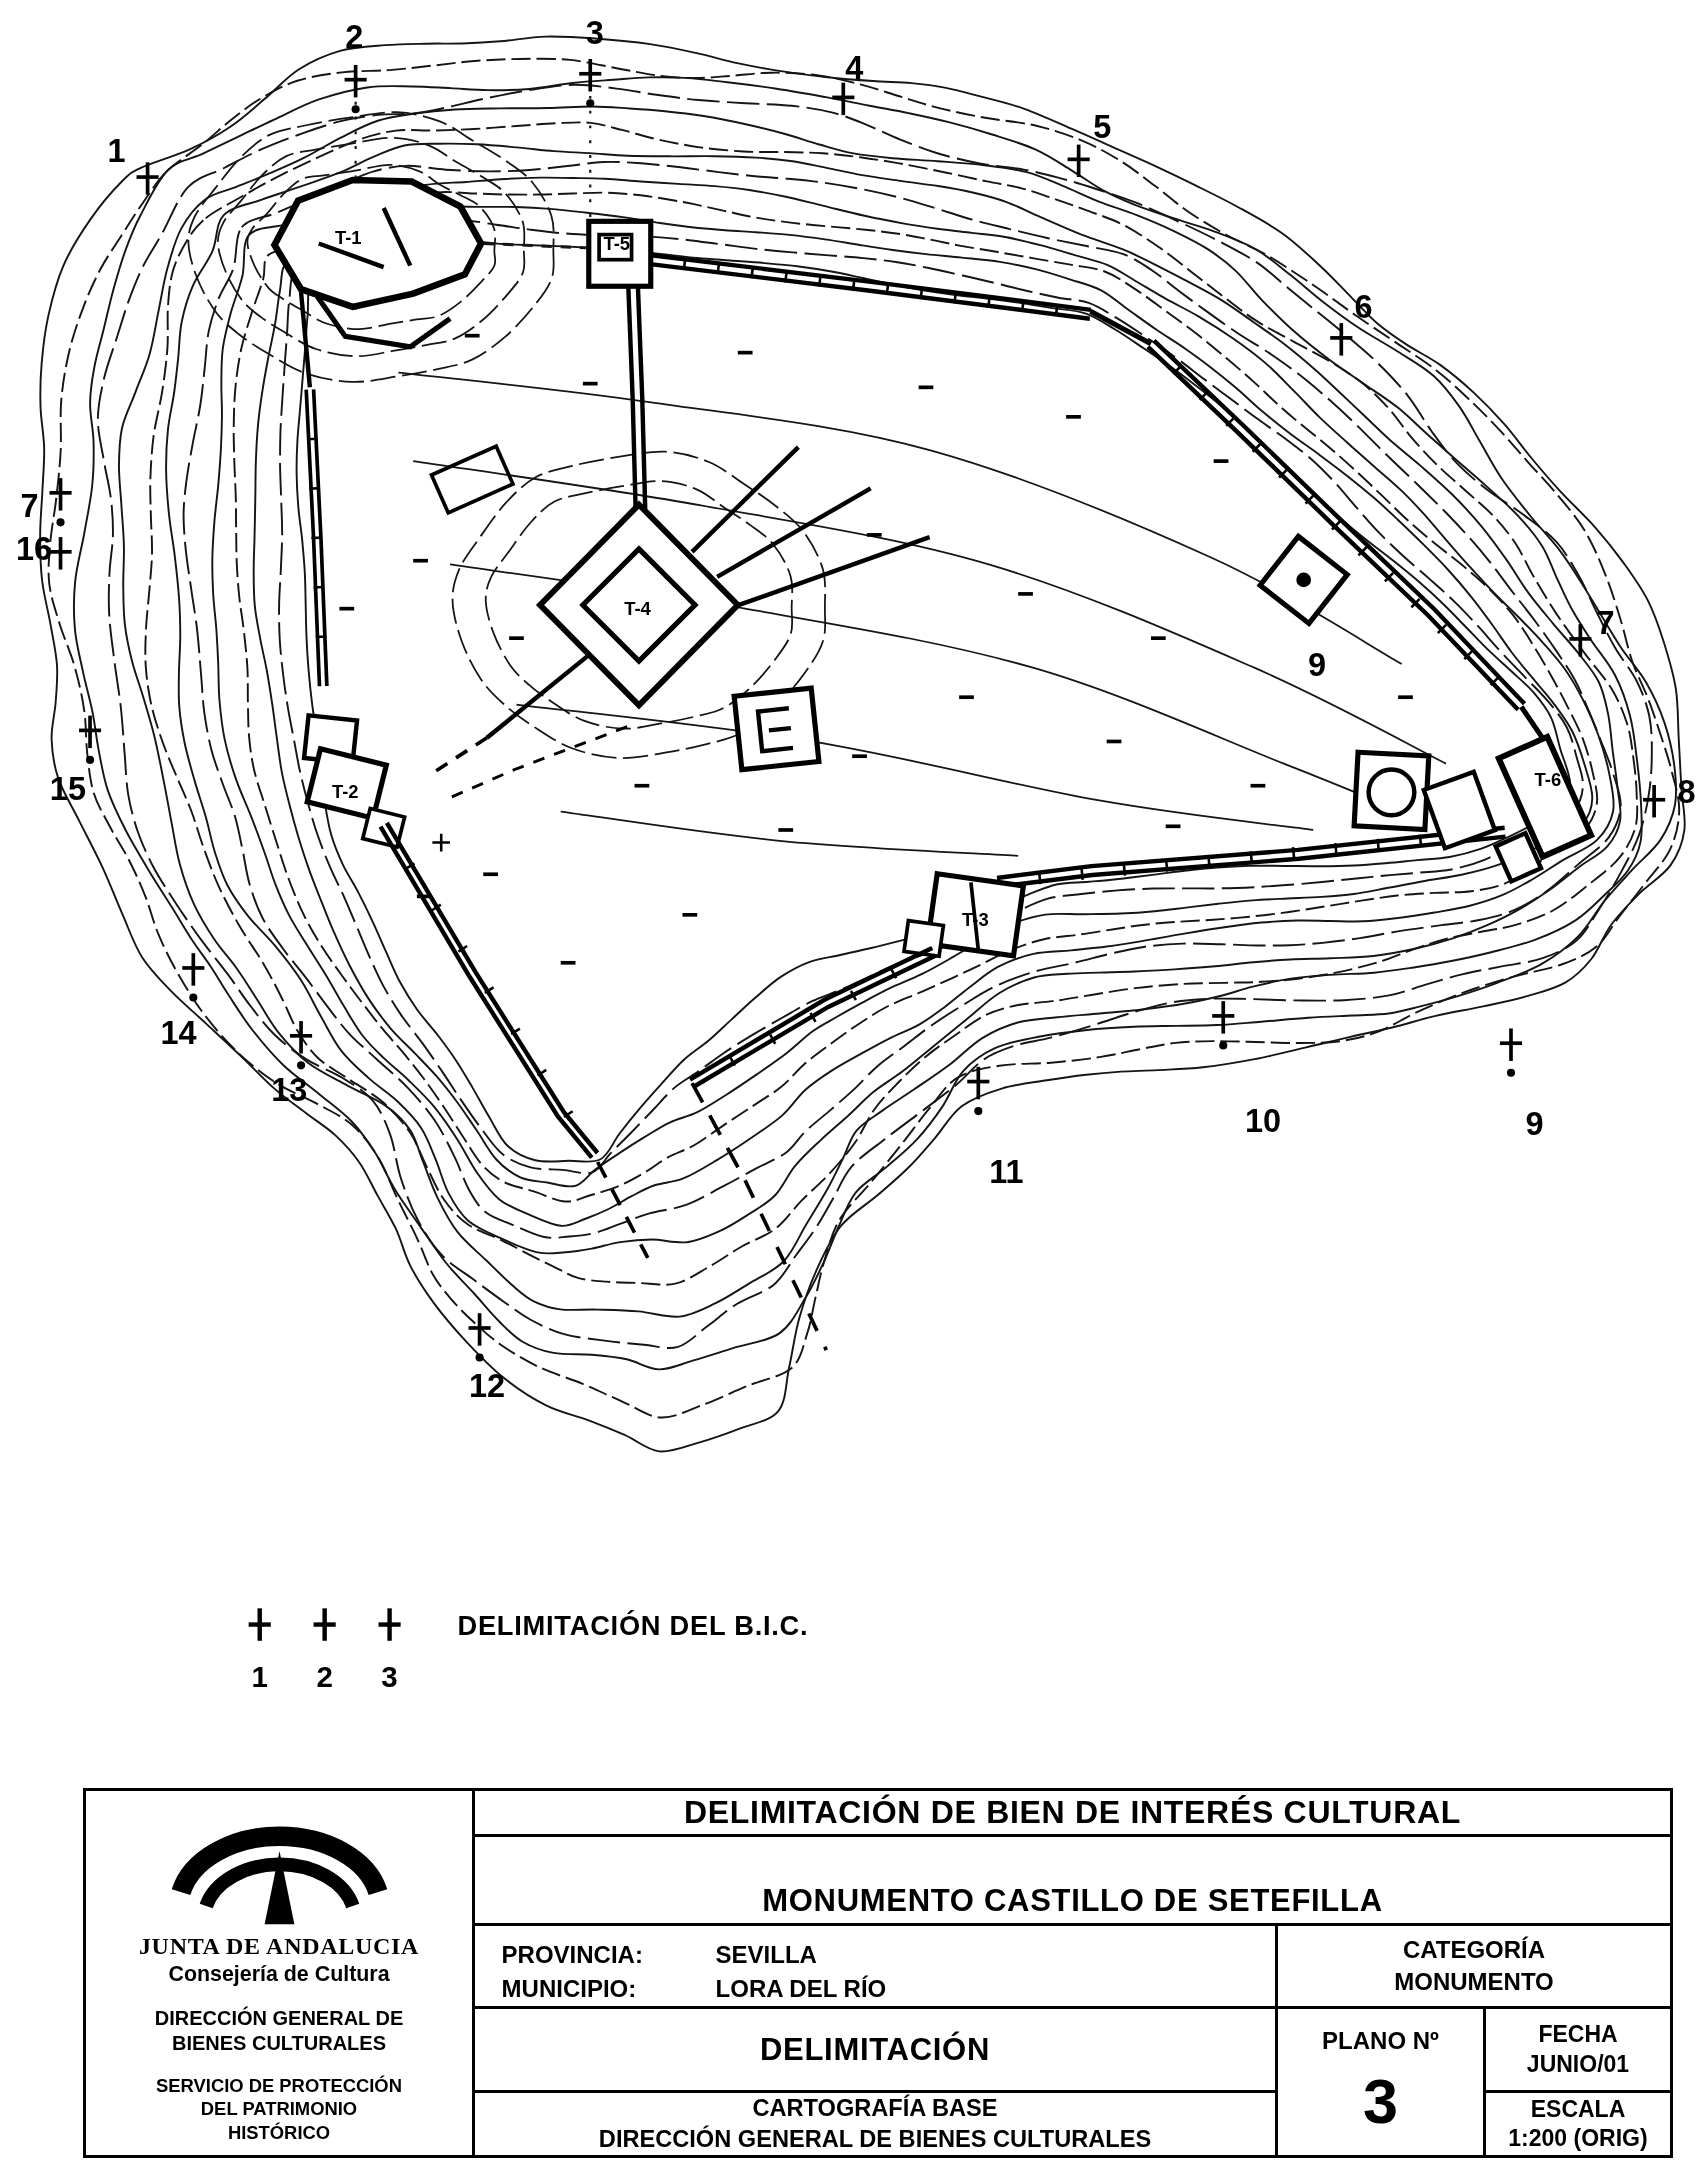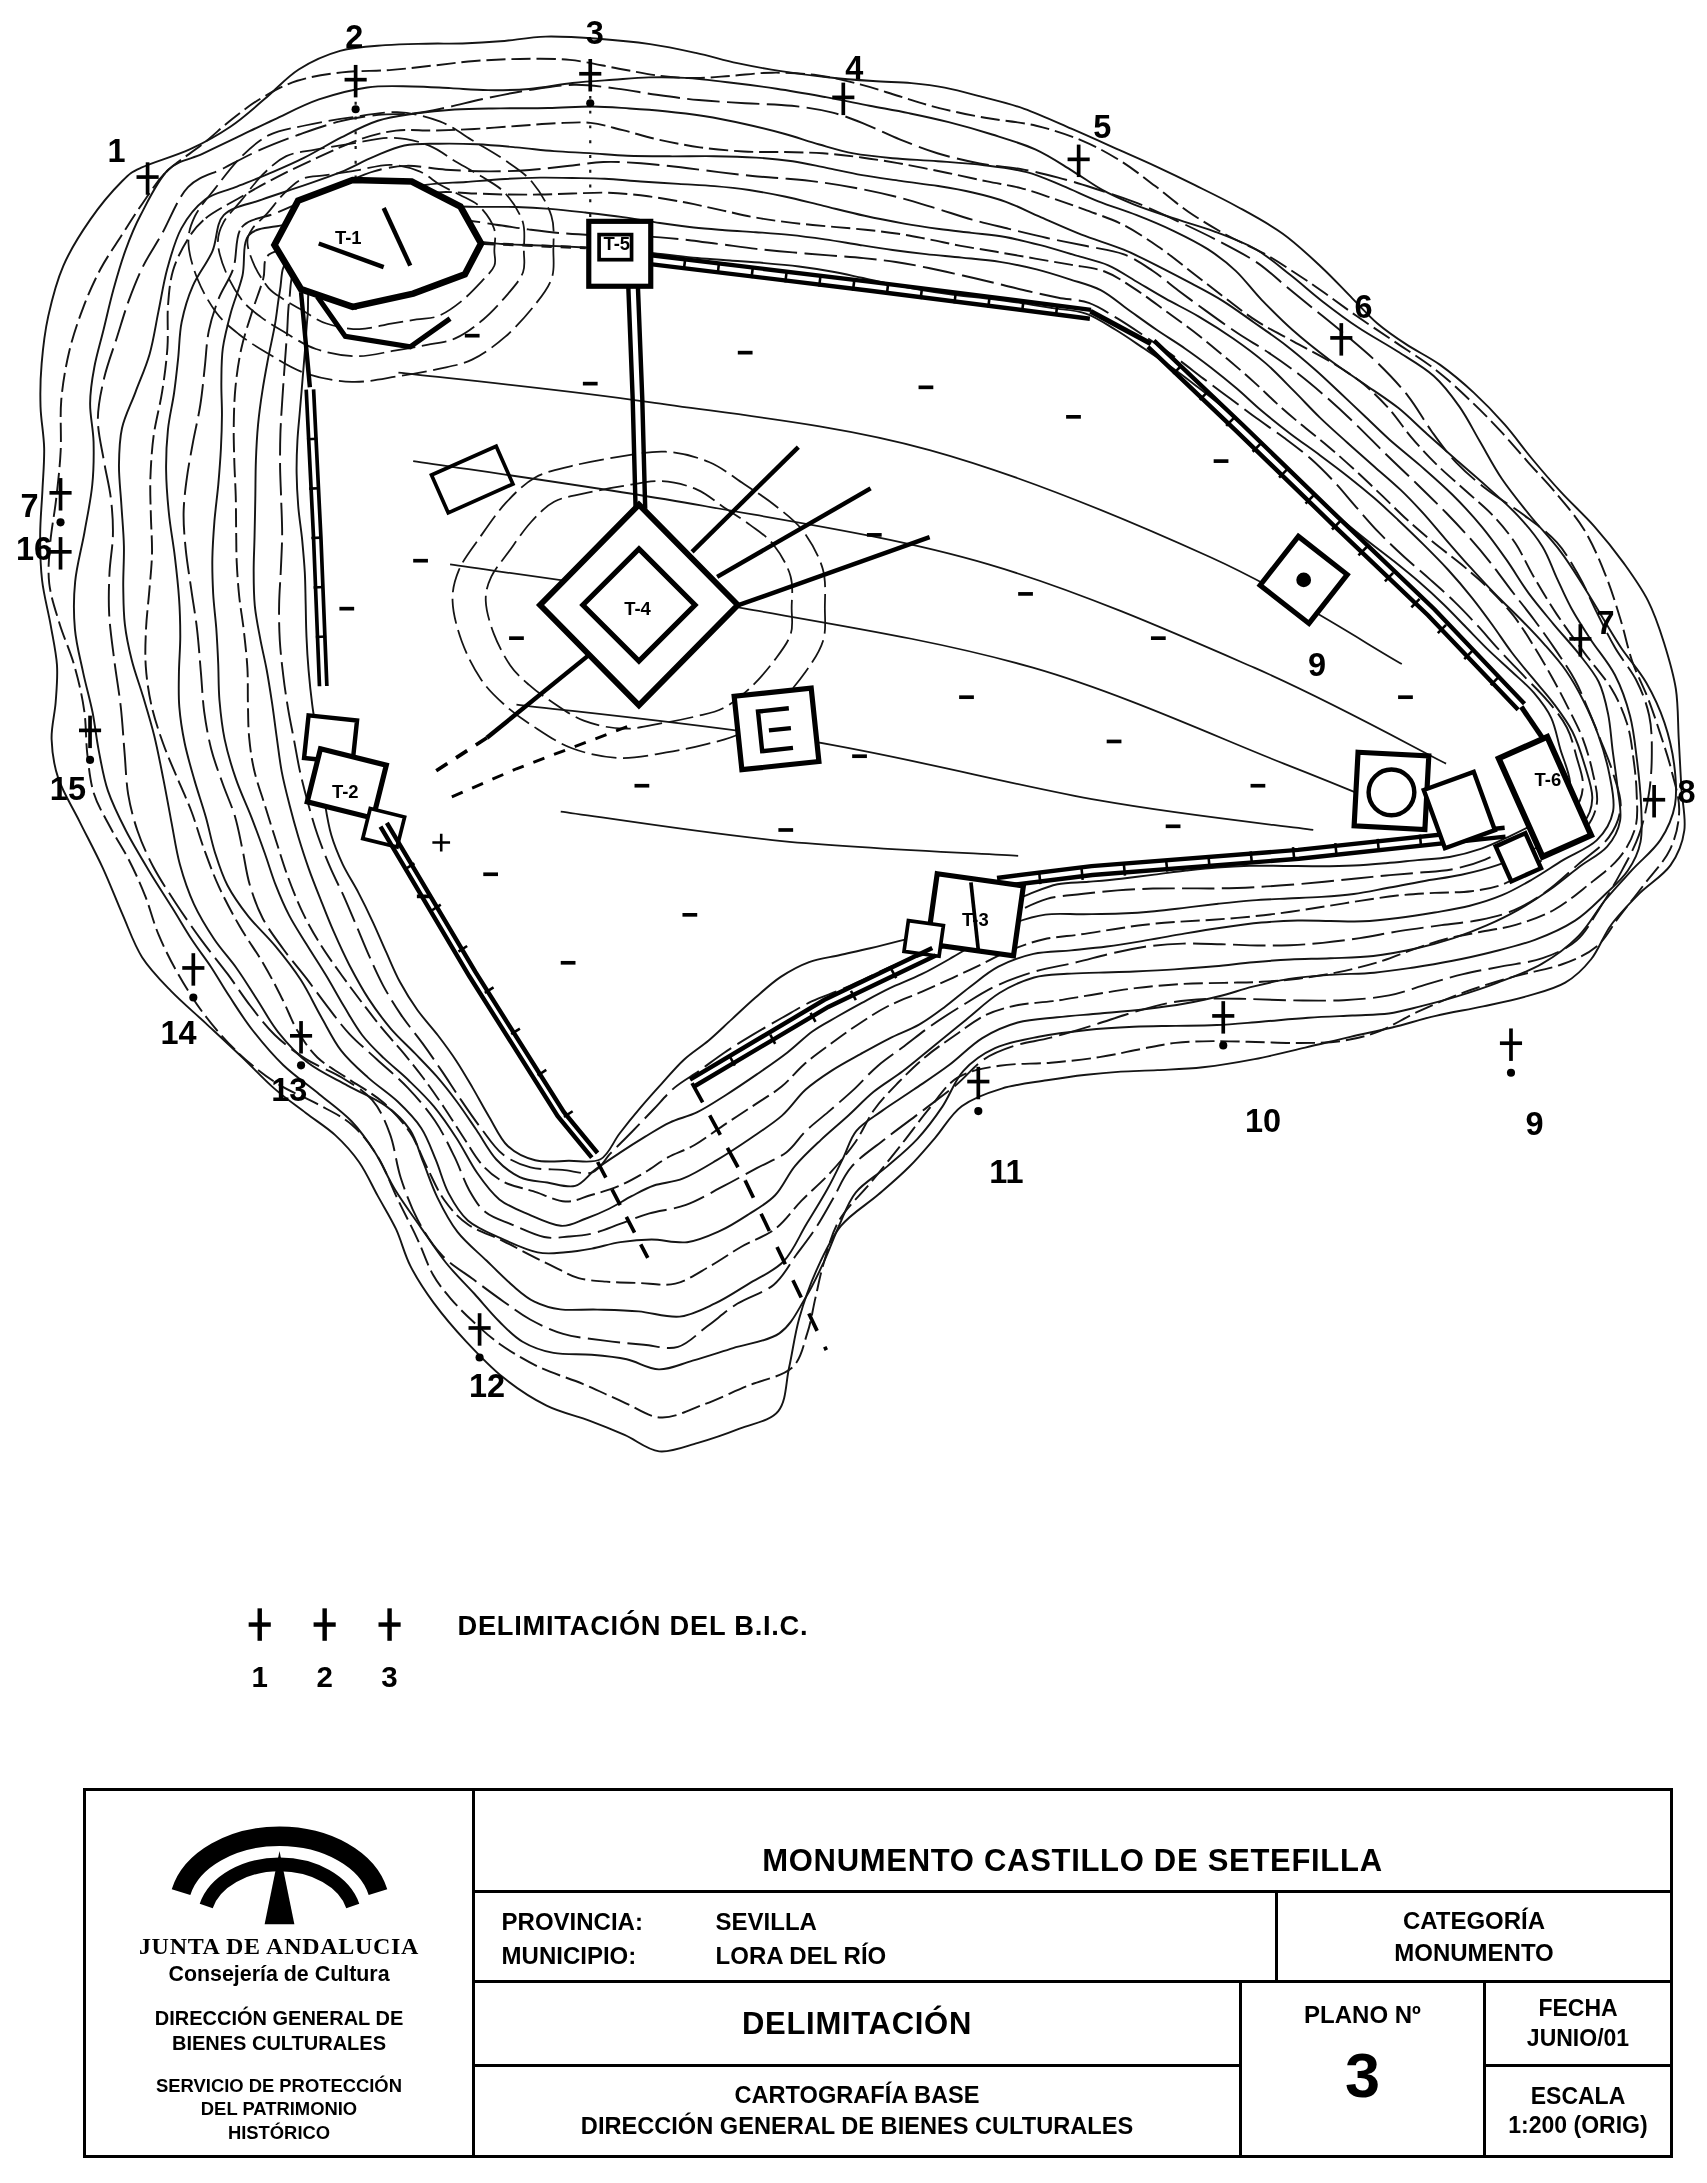--- a/index.html
+++ b/index.html
@@ -24,21 +24,21 @@
   .tb-row3-left{flex:1;padding:11.8px 0 0 26.6px;font-size:24px;font-weight:700;line-height:34px;}
   .pv{display:grid;grid-template-columns:214px auto;}
   .tb-row3-right{width:395px;border-left:3px solid #000;display:flex;flex-direction:column;align-items:center;
                  justify-content:center;font-size:24px;font-weight:700;line-height:32px;box-sizing:border-box;}
   .tb-bottom{flex:1;display:flex;box-sizing:border-box;}
   .tb-bot-left{flex:1;display:flex;flex-direction:column;}
   .c-delim{height:81px;border-bottom:3px solid #000;display:flex;align-items:center;justify-content:center;
            font-size:31px;font-weight:700;letter-spacing:0.7px;}
   .c-carto{flex:1;display:flex;flex-direction:column;align-items:center;justify-content:center;
            font-size:23.6px;font-weight:700;line-height:31px;text-align:center;border-radius:19px;}
-  .c-plano{width:244px;border-left:3px solid #000;display:flex;flex-direction:column;align-items:center;
+  .c-plano{width:208px;border-left:3px solid #000;display:flex;flex-direction:column;align-items:center;
            padding-top:17.7px;box-sizing:border-box;}
   .c-plano .lbl{font-size:24px;font-weight:700;}
   .c-plano .val{font-size:63px;font-weight:700;margin-top:10.3px;}
   .c-right{width:187px;border-left:3px solid #000;display:flex;flex-direction:column;box-sizing:border-box;}
   .c-fecha{height:81px;border-bottom:3px solid #000;display:flex;flex-direction:column;align-items:center;
            justify-content:center;font-size:23px;font-weight:700;line-height:29.5px;}
   .c-escala{flex:1;display:flex;flex-direction:column;align-items:center;justify-content:center;
             font-size:23px;font-weight:700;line-height:29.5px;}
 </style>
 </head>
@@ -352,20 +352,21 @@
         <div>DIRECCIÓN GENERAL DE</div>
         <div>BIENES CULTURALES</div>
       </div>
       <div class="agency-serv">
         <div>SERVICIO DE PROTECCIÓN</div>
         <div>DEL PATRIMONIO</div>
         <div>HISTÓRICO</div>
       </div>
     </div>
     <div class="tb-right">
+      <div class="tb-row1">DELIMITACIÓN DE BIEN DE INTERÉS CULTURAL</div>
       <div class="tb-row2">MONUMENTO CASTILLO DE SETEFILLA</div>
       <div class="tb-row3">
         <div class="tb-row3-left">
           <div class="pv">
             <span>PROVINCIA:</span>
             <span>SEVILLA</span>
           </div>
           <div class="pv">
             <span>MUNICIPIO:</span>
             <span>LORA DEL RÍO</span>

